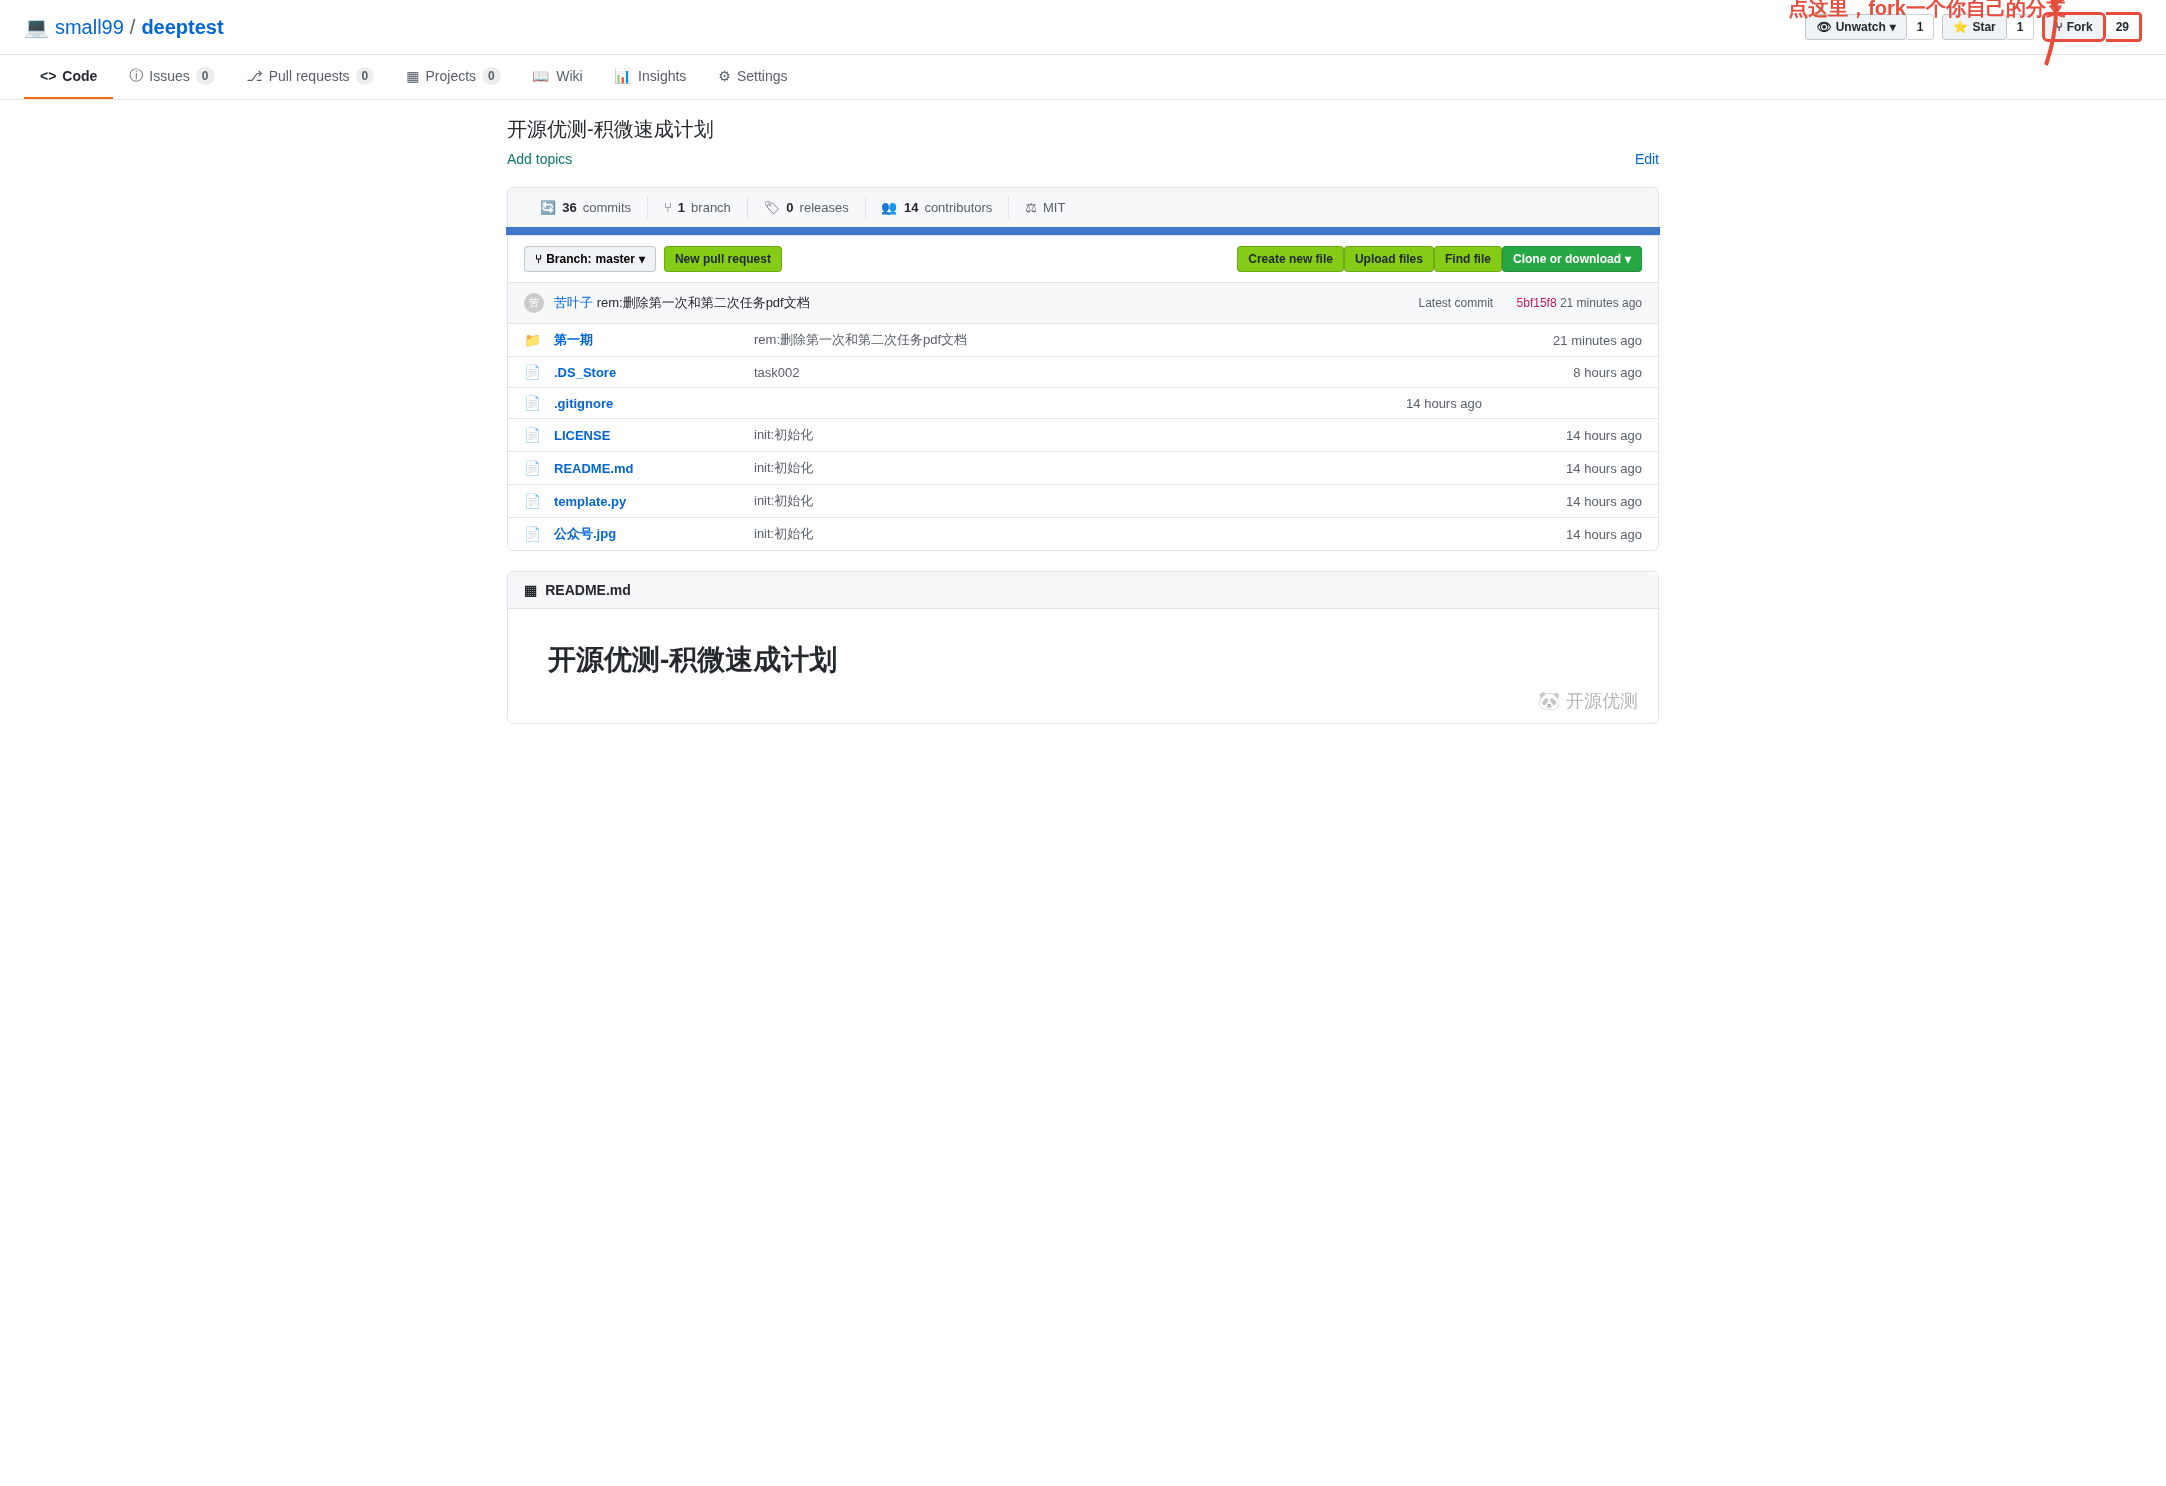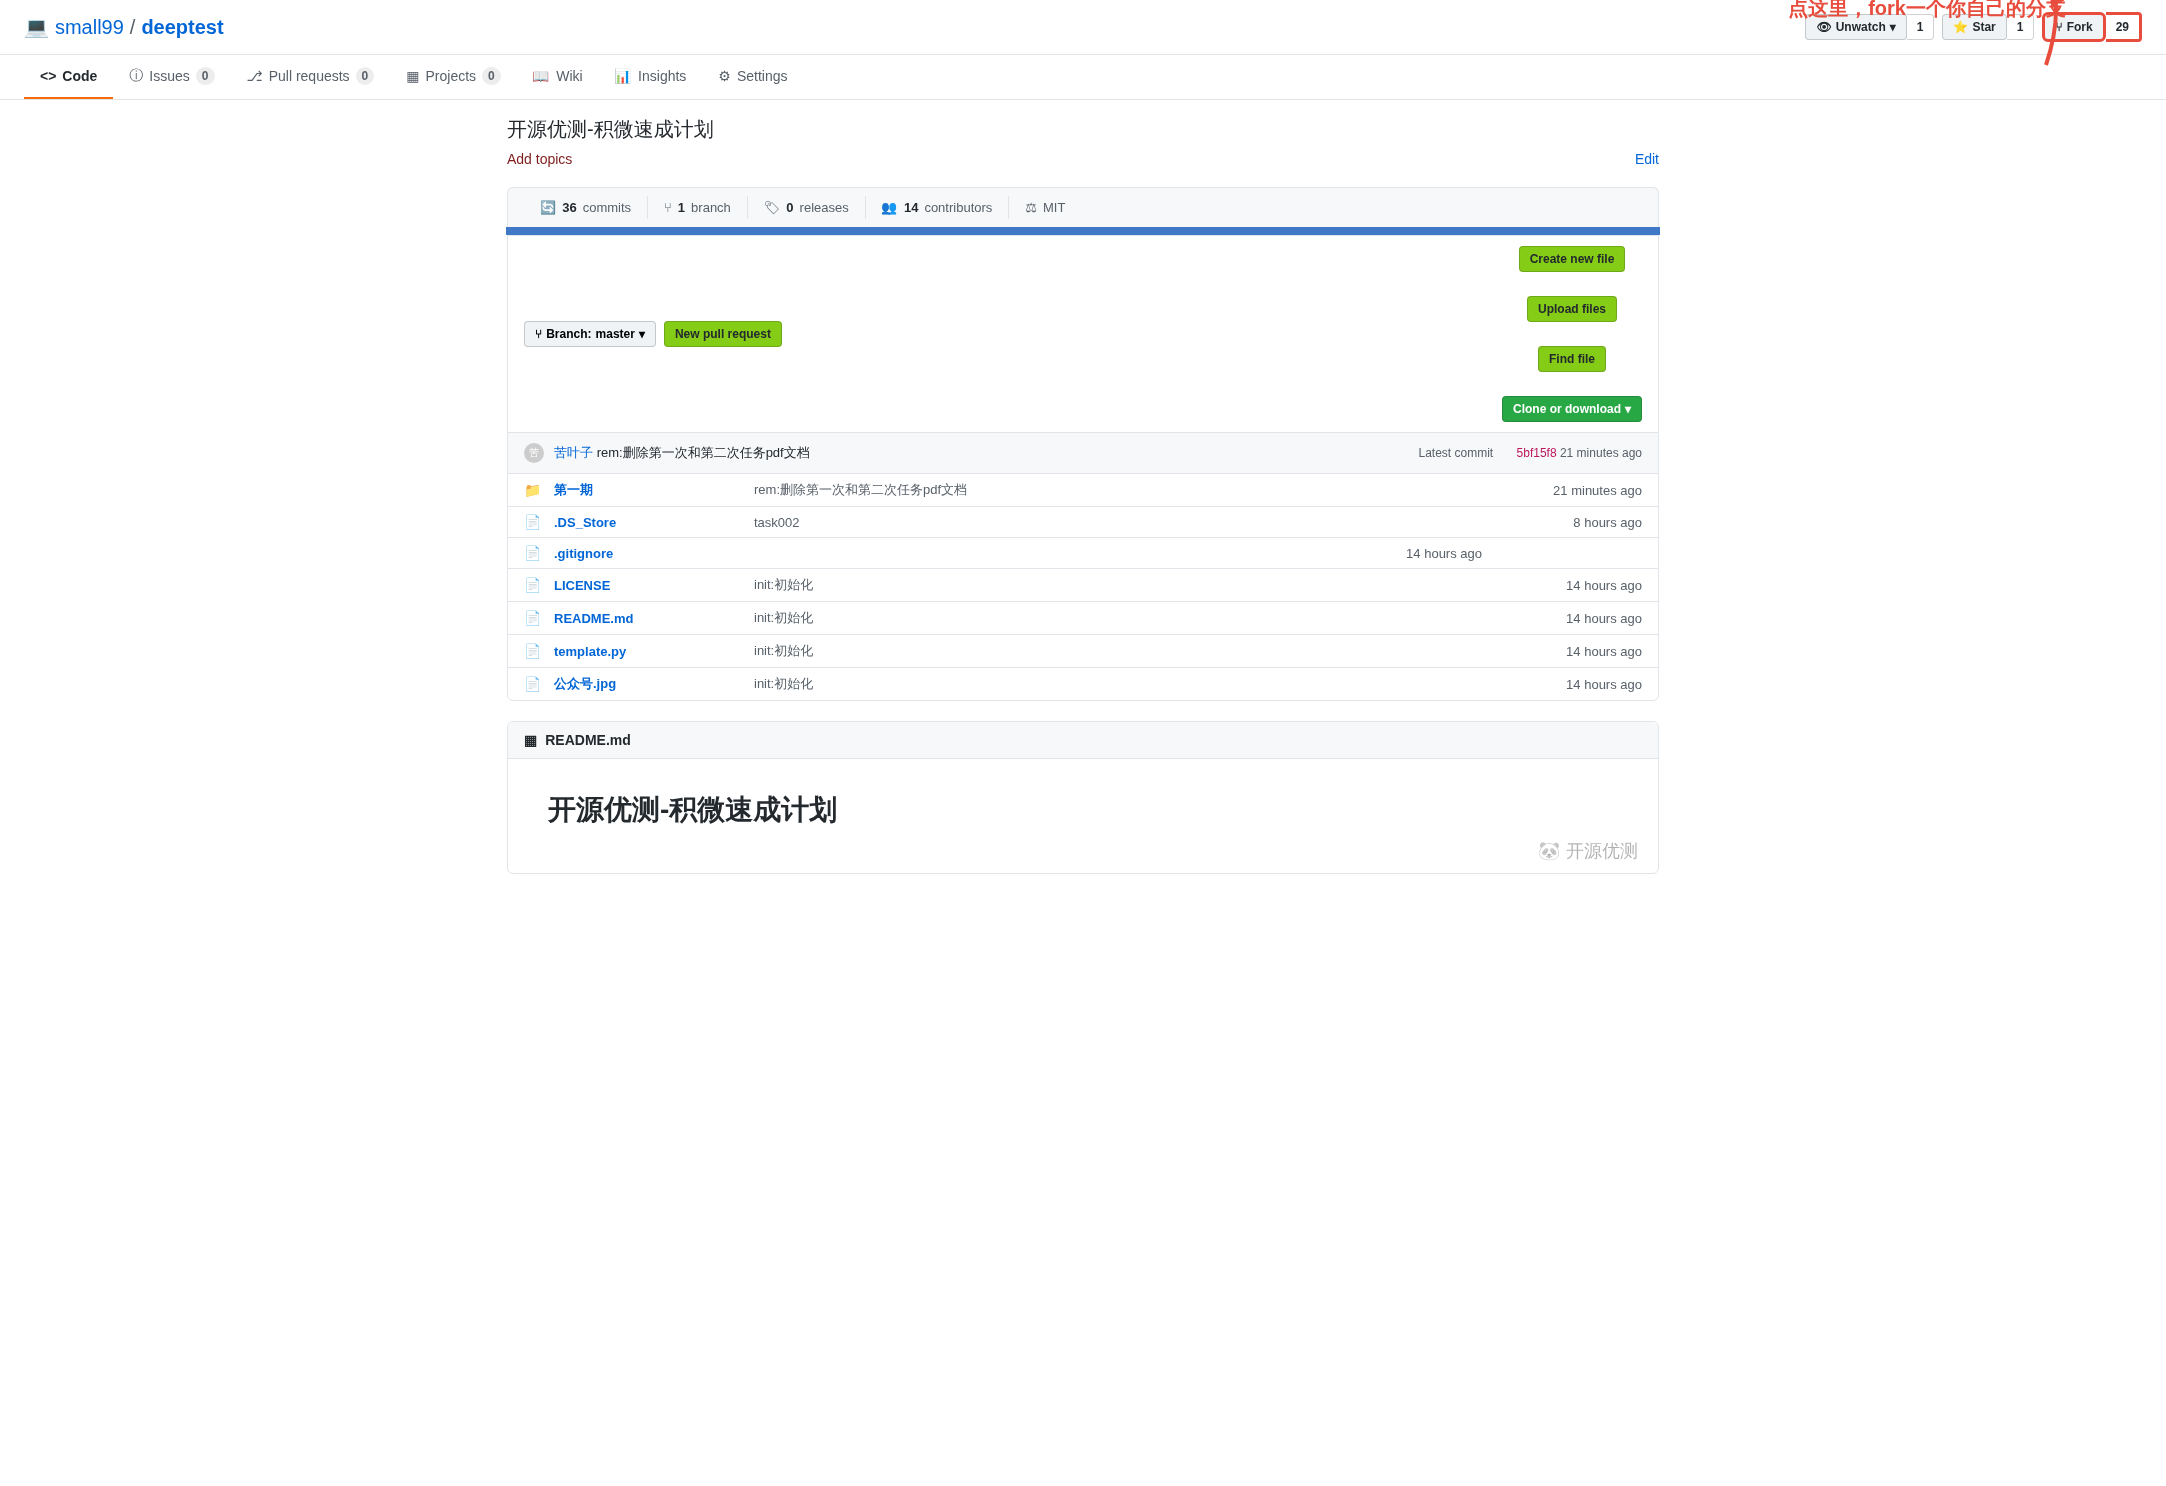--- a/index.html
+++ b/index.html
@@ -21,33 +21,33 @@
     .nav-tab { display: flex; align-items: center; gap: 6px; padding: 12px 16px; font-size: 14px; color: #586069; text-decoration: none; border-bottom: 2px solid transparent; cursor: pointer; white-space: nowrap; }
     .nav-tab.active { color: #24292e; border-bottom-color: #f66a0a; font-weight: 600; }
     .nav-badge { display: inline-block; padding: 2px 6px; font-size: 12px; font-weight: 600; background: rgba(27,31,35,.08); border-radius: 20px; }
 
     
     .content { padding: 16px 24px; max-width: 1200px; margin: 0 auto; }
 
     
     .repo-desc { margin-bottom: 8px; }
     .repo-desc h2 { font-size: 20px; font-weight: 400; color: #24292e; }
-    .add-topics { color: #7f1d1d; font-size: 14px; cursor: pointer; }
+    .add-topics { color: #0f766e; font-size: 14px; cursor: pointer; }
 
     
     .stats-bar { display: flex; align-items: center; padding: 8px 16px; border: 1px solid #e1e4e8; border-radius: 6px 6px 0 0; border-bottom: none; background: #f6f8fa; margin-top: 20px; }
     .stat-item { display: flex; align-items: center; gap: 6px; padding: 4px 16px; color: #586069; font-size: 13px; border-right: 1px solid #e1e4e8; }
     .stat-item:last-child { border-right: none; }
     .stat-item strong { color: #24292e; }
     .lang-bar { height: 8px; background: #4078c8; border-radius: 0; margin: 0 -1px; }
 
     
     .file-toolbar { display: flex; align-items: center; justify-content: space-between; padding: 10px 16px; border: 1px solid #e1e4e8; border-bottom: none; background: #fff; margin-top: 0; }
     .toolbar-left { display: flex; gap: 8px; align-items: center; }
-    .toolbar-right { display: flex; gap: 24px; align-items: center; flex-direction: column; }
+    .toolbar-right { display: flex; gap: 0; align-items: center; }
     .branch-btn { display: flex; align-items: center; gap: 4px; padding: 5px 10px; font-size: 12px; font-weight: 600; background: #eff3f6; border: 1px solid rgba(27,31,35,.2); border-radius: 4px; cursor: pointer; }
     .outline-btn { padding: 5px 10px; font-size: 12px; font-weight: 600; background: #84cc16; border: 1px solid rgba(27,31,35,.2); border-radius: 4px; cursor: pointer; color: #24292e; }
     .green-btn { display: flex; align-items: flex-end; gap: 4px; padding: 5px 10px; font-size: 12px; font-weight: 600; background: #28a745; border: 1px solid rgba(27,31,35,.2); border-radius: 4px; cursor: pointer; color: #fff; }
 
     
     .file-table { border: 1px solid #e1e4e8; border-radius: 0 0 6px 6px; background: #fff; }
     .commit-row { display: flex; align-items: center; gap: 10px; padding: 10px 16px; background: #f6f8fa; border-bottom: 1px solid #e1e4e8; }
     .commit-avatar { width: 20px; height: 20px; border-radius: 50%; background: #ccc; display: inline-flex; align-items: center; justify-content: center; font-size: 10px; color: #fff; }
     .commit-msg { color: #24292e; font-size: 13px; flex: 1; }
     .commit-meta { color: #586069; font-size: 12px; }

